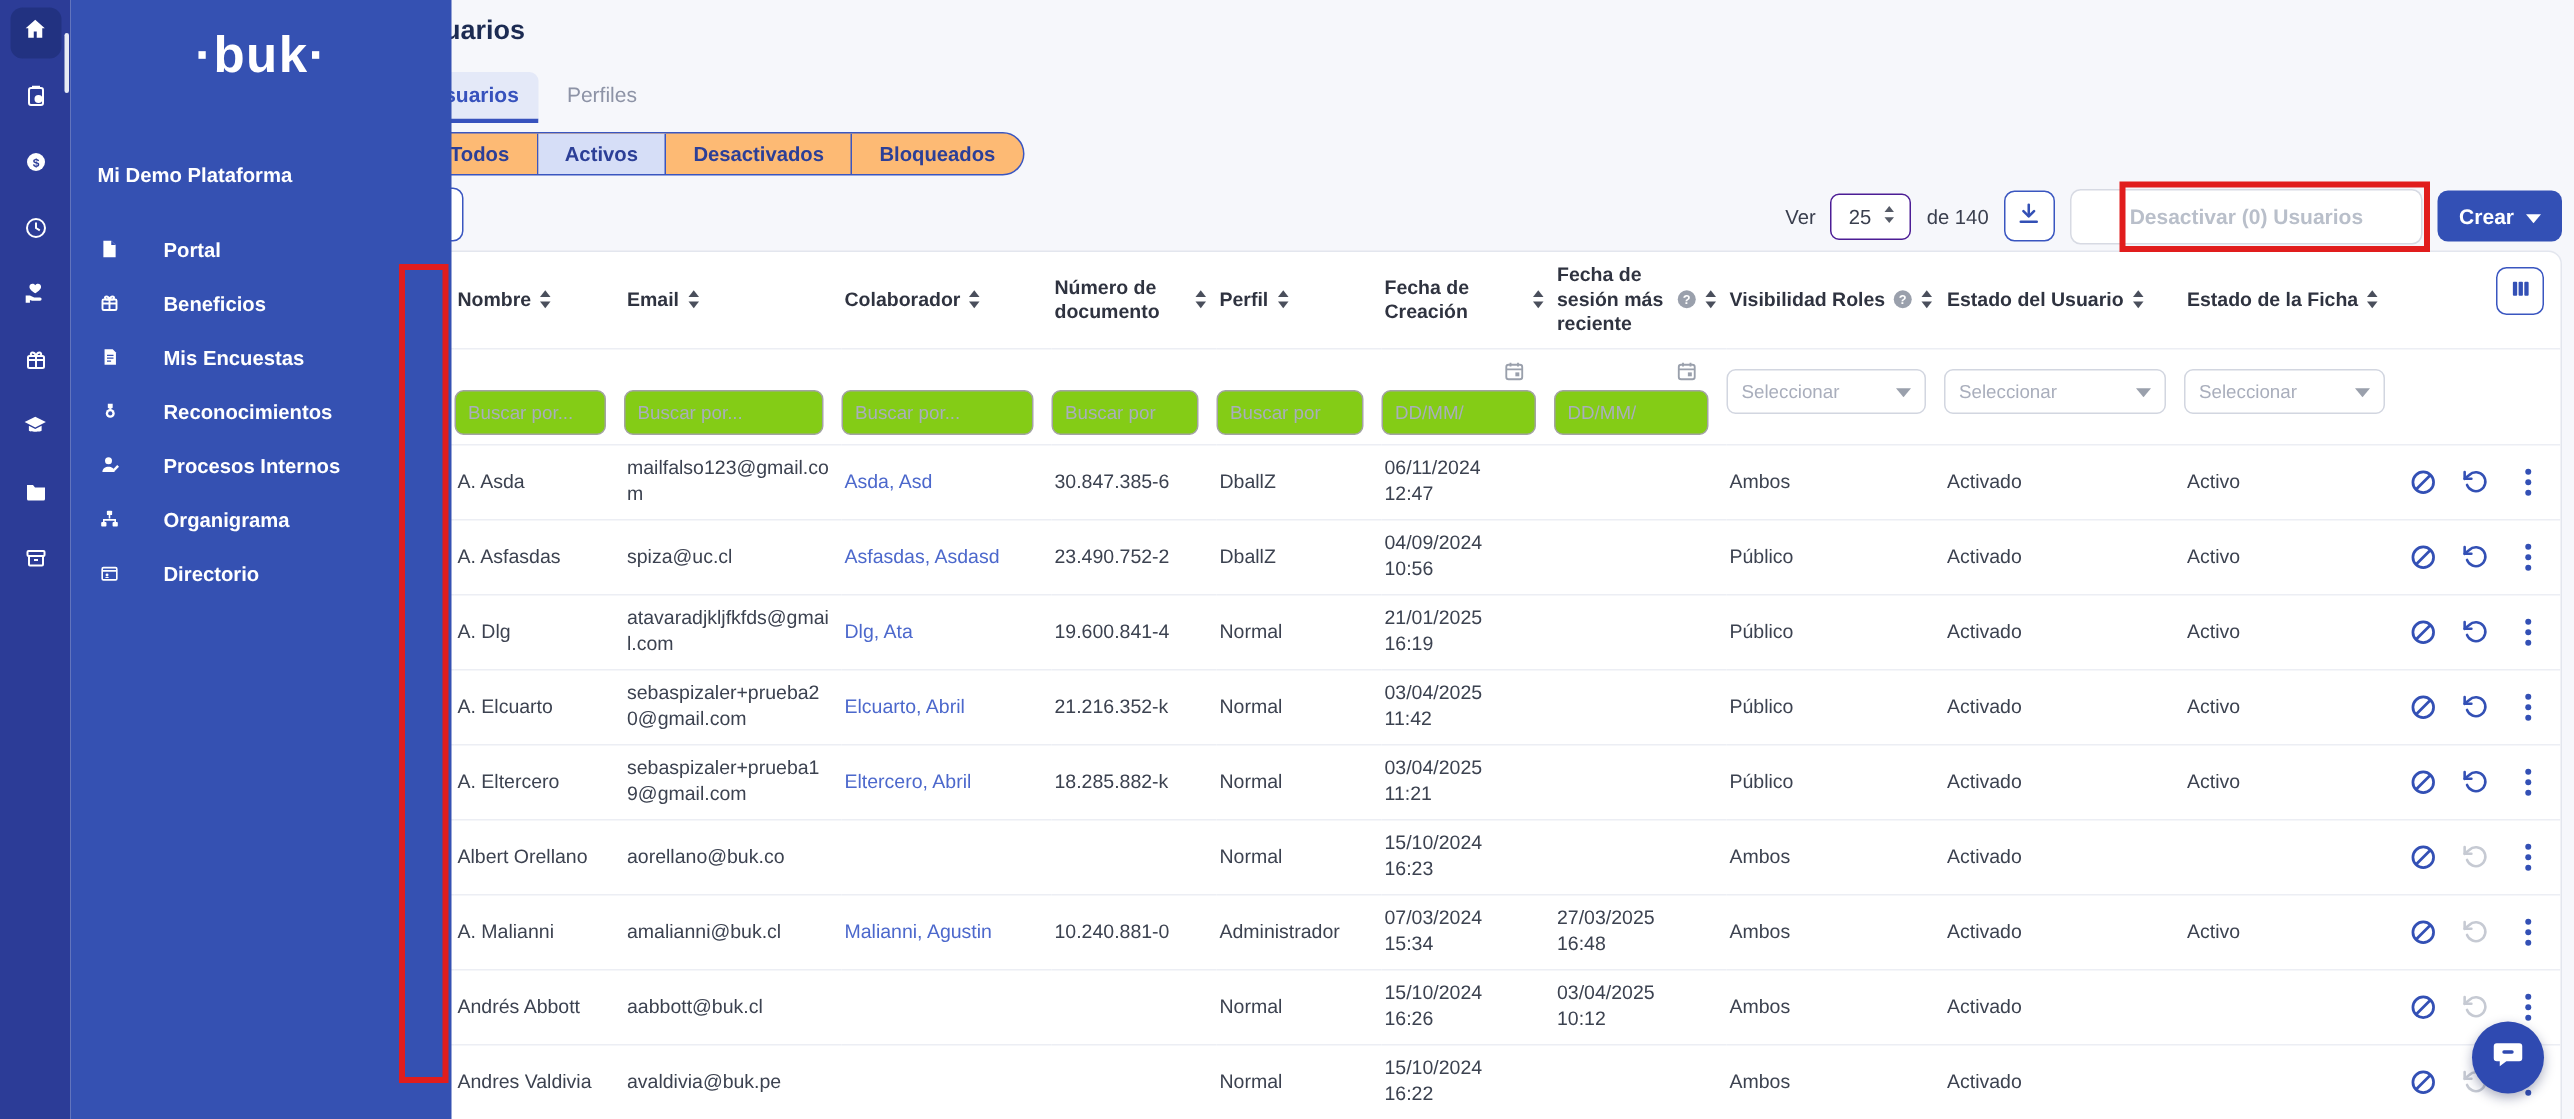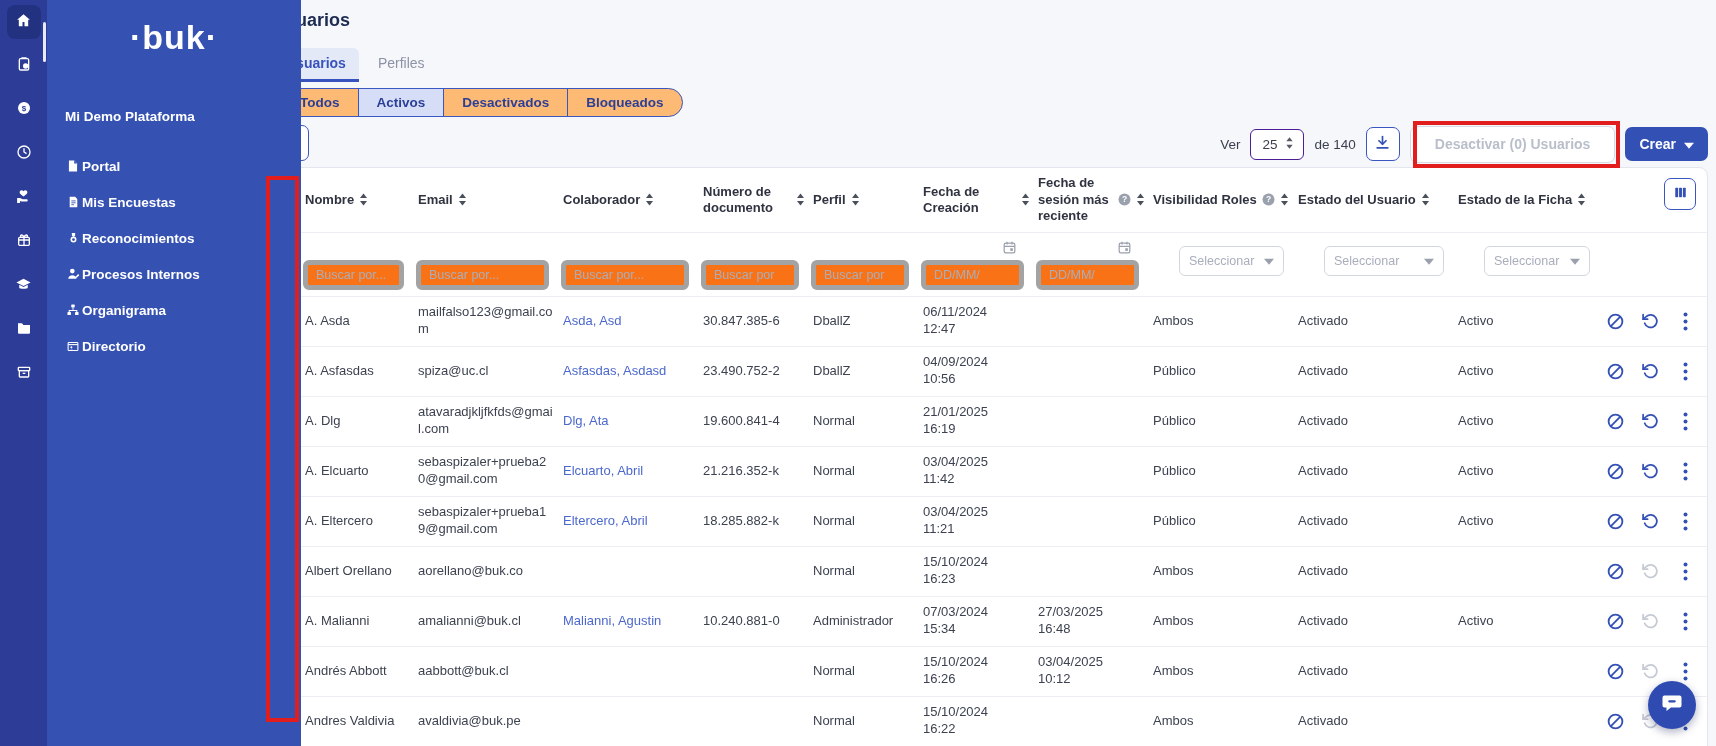--- a/index.html
+++ b/index.html
@@ -12,60 +12,60 @@
   .rail-item { width:47px; height:44px; display:flex; align-items:center; justify-content:center; }
   .rail-item .tile { width:34px; height:34px; display:flex; align-items:center; justify-content:center; border-radius:8px; }
   .rail-item.active .tile { background:#223281; }
   .rail-scrollbar { position:absolute; right:1px; top:22px; width:3px; height:40px; background:#e8ebf5; border-radius:2px; }
 
   
   .sidebar { position:absolute; left:47px; top:0; width:254px; height:746px; background:#3551b2; z-index:5; }
   .logo { color:#ffffff; font-size:34px; font-weight:bold; text-align:center; margin-top:18px; letter-spacing:1px; }
   .org-name { color:#ffffff; font-size:13.5px; font-weight:bold; margin:52px 0 0 18px; }
   .nav { margin-top:24px; }
-  .nav-item { display:flex; align-items:center; gap:1px; padding:10px 0 10px 18px; color:#ffffff; font-size:13.5px; font-weight:bold; cursor:pointer; }
+  .nav-item { display:flex; align-items:center; gap:28px; padding:10px 0 10px 18px; color:#ffffff; font-size:13.5px; font-weight:bold; cursor:pointer; }
   .nav-item .nav-ico { width:16px; height:16px; display:flex; align-items:center; justify-content:center; }
 
   
   .main { position:absolute; left:260px; top:0; right:0; bottom:0; }
   .page-title { position:absolute; left:13px; top:10px; font-size:18px; font-weight:bold; color:#1c2b52; }
   .tabs { position:absolute; left:13px; top:48px; display:flex; gap:6px; }
   .tab { padding:7px 13px 8px; font-size:14px; color:#8d93a6; cursor:pointer; border-bottom:3px solid transparent; }
   .tab.active { background:#e4e9f8; color:#3752bd; font-weight:bold; border-radius:6px 6px 0 0; border-bottom:3px solid #3752bd; }
 
   .segmented { position:absolute; left:21px; top:88px; display:flex; border:1.5px solid #3a56c0; border-radius:16px; overflow:hidden; background:#fdba74; }
   .segment { padding:6px 18px; font-size:13.5px; font-weight:bold; color:#2c3f97; cursor:pointer; border-right:1px solid #3a56c0; }
   .segment:last-child { border-right:none;text-align:center; }
   .segment.active { background:#d6def7; }
 
   .filter-btn { position:absolute; left:13px; top:125px; width:36px; height:36px; border:1.5px solid #3a56c0; border-radius:7px; background:#ffffff; display:flex; align-items:center; justify-content:center; cursor:pointer; }
 
   .toolbar-right { position:absolute; right:8px; top:122px; height:44px; display:flex; align-items:center; gap:10px; }
   .ver-label, .total-label { font-size:13.5px; color:#3a3f4e; }
   .page-size { display:flex; align-items:center; gap:8px; height:31px; padding:0 9px 0 11px; background:#ffffff; border:1px solid #4c1d95; border-radius:6px; font-size:13.5px; color:#3a3f4e; cursor:pointer; }
   .download-btn { width:34px; height:34px; border:1.5px solid #3a56c0; border-radius:7px; background:#ffffff; display:flex; align-items:center; justify-content:center; cursor:pointer; }
-  .deactivate-btn { height:37px; padding:0 24px; background:#ffffff; border:1px solid #d7dae3; border-radius:7px; color:#b9bfca; font-size:14px; font-weight:bold; cursor:default; }
+  .deactivate-btn { height:37px; padding:0 39px; background:#ffffff; border:1px solid #d7dae3; border-radius:7px; color:#b9bfca; font-size:14px; font-weight:bold; cursor:default; }
   .create-btn { height:34px; padding:0 14px; background:#3350b5; border:none; border-radius:7px; color:#ffffff; font-size:14px; font-weight:bold; display:flex; align-items:center; gap:8px; cursor:pointer; }
 
   
   .card { position:absolute; left:8px; top:167px; width:1440px; height:660px; background:#ffffff; border:1px solid #e3e6ee; border-radius:9px; overflow:hidden; }
   .columns-btn { position:absolute; right:11px; top:10px; width:32px; height:32px; border:1.5px solid #3a56c0; border-radius:7px; background:#ffffff; display:flex; align-items:center; justify-content:center; cursor:pointer; z-index:3; }
 
   table { border-collapse:collapse; table-layout:fixed; width:1438px; }
   th, td { text-align:left; vertical-align:middle; }
   thead th { height:64px; font-size:13px; font-weight:bold; color:#2f3340; padding:0 6px 0 2px; }
   .th-flex { display:flex; align-items:center; gap:5px; }
   .th-label { line-height:1.25; }
   .sort-ico, .info-ico { flex:0 0 auto; display:inline-flex; }
   .filter-row td { height:46px; padding:0 12px 6px 0; }
-  .f-input { width:100%; height:30px; border:5px solid #a3a3a3; border-radius:6px; padding:0 8px; font-size:12.5px; color:#3a3f4e; font-family:"Liberation Sans",sans-serif; background:#f97316;margin-top:27px; }
+  .f-input { width:100%; height:30px; border:1px solid #a3a3a3; border-radius:6px; padding:0 8px; font-size:12.5px; color:#3a3f4e; font-family:"Liberation Sans",sans-serif; background:#84cc16;margin-top:27px; }
   .f-input::placeholder { color:#a9aebc; }
   .f-wrap { position:relative; width:100%; }
   .f-wrap .end-ico { position:absolute; right:7px; top:7px; pointer-events:none; display:flex; }
-  .f-select { display:flex; align-items:center; justify-content:space-between; height:30px; border:1px solid #d2d6e0; border-radius:6px; padding:0 9px; font-size:12.5px; color:#a9aebc; background:#fff; cursor:pointer;margin-left:28px; }
+  .f-select { display:flex; align-items:center; justify-content:space-between; height:30px; border:1px solid #d2d6e0; border-radius:6px; padding:0 9px; font-size:12.5px; color:#a9aebc; background:#fff; cursor:pointer; }
   tbody td { height:50px; font-size:13px; color:#3c4250; border-top:1px solid #eceef4; padding:4px 8px 4px 2px; line-height:1.3; }
   tbody tr.partial td { vertical-align:top; padding-top:9px; }
   td.cb-cell, th.cb-cell { text-align:center; padding:0; }
   .checkbox { width:16px; height:16px; border:1.5px solid #c9cdd8; border-radius:4px; background:#fff; display:inline-block; cursor:pointer; }
   .link { color:#4c68cc; cursor:pointer; }
   .email-cell { word-break:break-all; }
   .dt { display:flex; flex-direction:column; }
   .actions { display:flex; align-items:center; gap:13px; }
   .icon-btn { width:22px; height:22px; display:flex; align-items:center; justify-content:center; background:none; border:none; cursor:pointer; padding:0; }
 
@@ -165,20 +165,29 @@
     <div class="org-name">Mi Demo Plataforma</div>
     <div class="nav" id="nav-items">
         <div class="nav-item">
           <span class="nav-ico">
             <svg width="14" height="14" viewBox="0 0 24 24" fill="#ffffff">
               <path d="M5 2.5h9l5 5V21.5H5z"></path>
               <path d="M14 2.5v5h5" fill="#3551b2"></path>
             </svg>
           </span>
           <span>Portal</span>
+        </div>
+        <div class="nav-item">
+          <span class="nav-ico">
+            <svg width="14" height="14" viewBox="0 0 24 24" fill="none" stroke="#ffffff" stroke-width="2.2">
+              <rect x="4" y="8" width="16" height="12" rx="1.5"></rect>
+              <path d="M4 12.5h16M12 8v12M8.5 8C6.5 8 6 4.5 8.5 4.5S12 8 12 8s1-3.5 3.5-3.5S17.5 8 15.5 8z"></path>
+            </svg>
+          </span>
+          <span>Beneficios</span>
         </div>
         <div class="nav-item">
           <span class="nav-ico">
             <svg width="13" height="14" viewBox="0 0 24 24" fill="#ffffff">
               <path d="M5 2.5h10l4 4V21.5H5z"></path>
               <path d="M8 10h8M8 13.5h8M8 17h5" stroke="#3551b2" stroke-width="1.6"></path>
             </svg>
           </span>
           <span>Mis Encuestas</span>
         </div>

